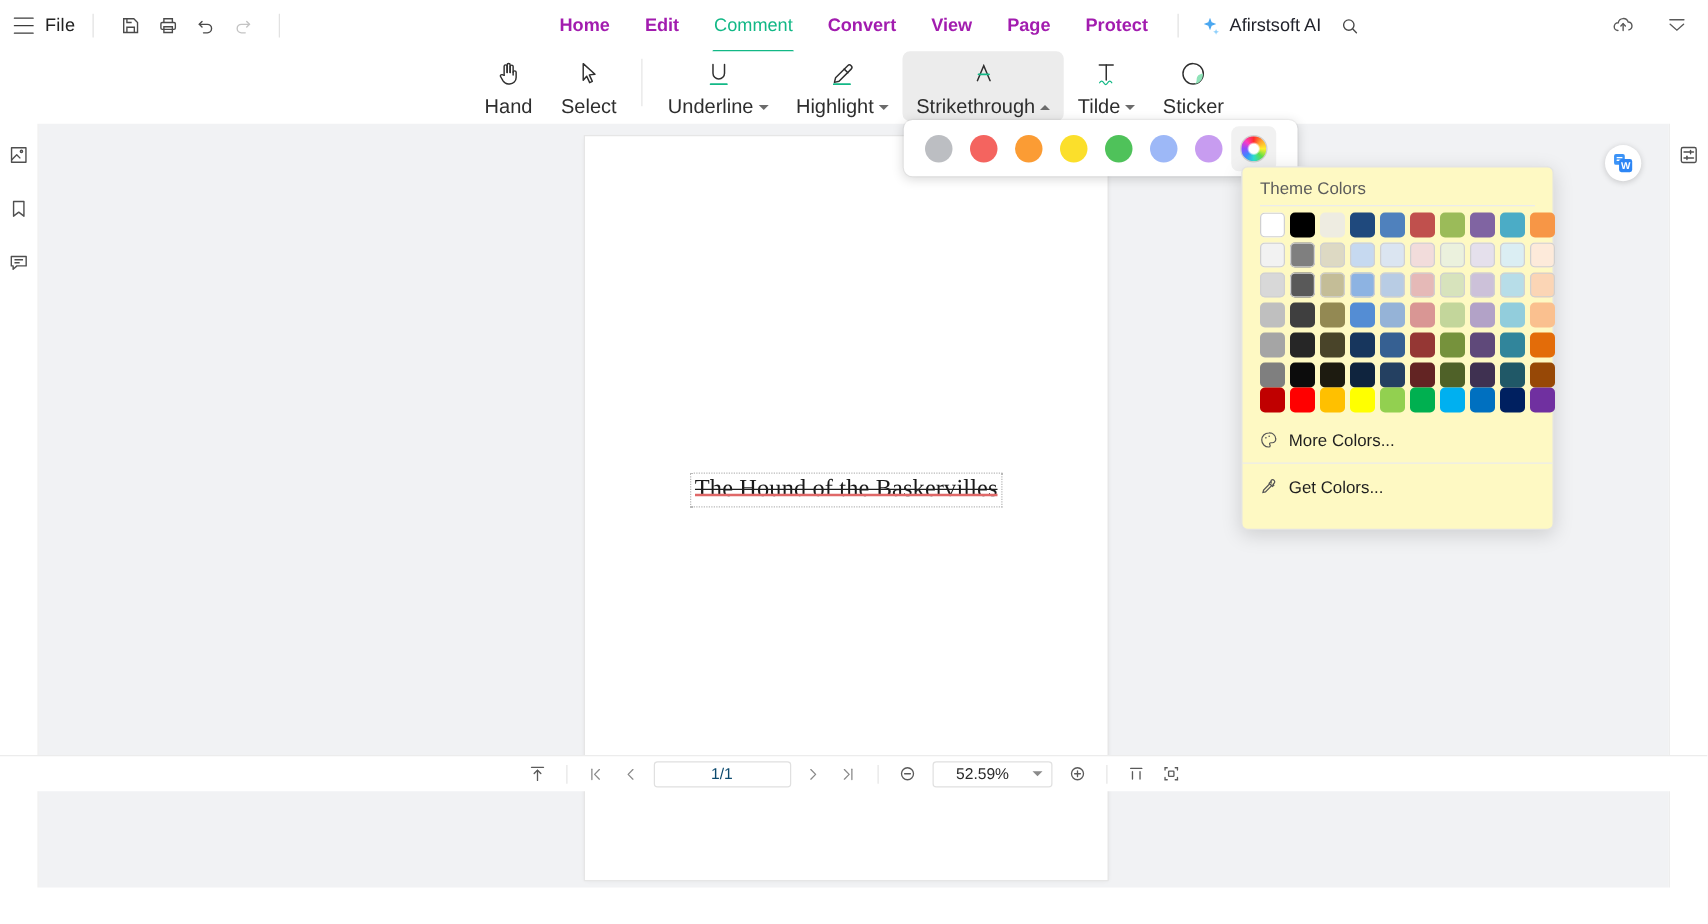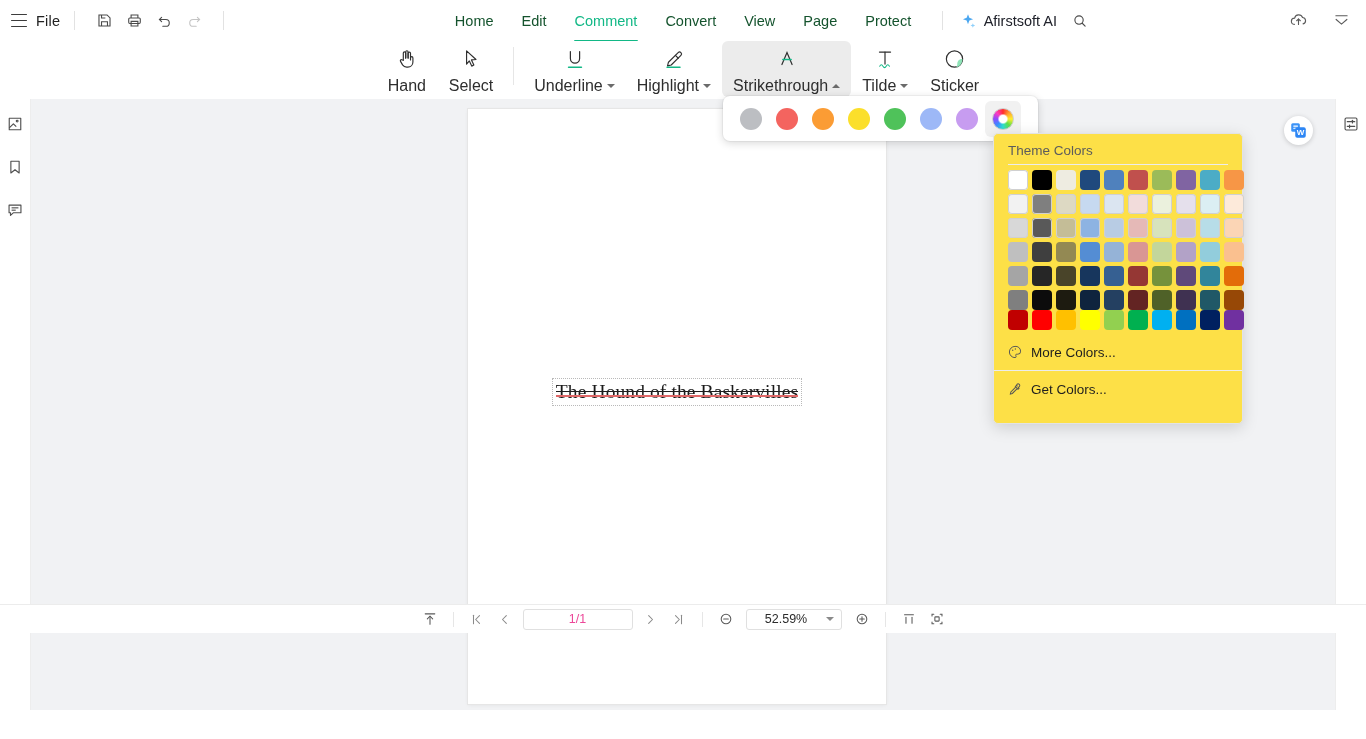--- a/index.html
+++ b/index.html
@@ -26,22 +26,23 @@
   .qicon { width: 30px; height: 30px; display: flex; align-items: center; justify-content: center; cursor: pointer; }
   .qicon svg { display: block; }
 
   .mb-center {
     position: absolute; left: 0; right: 0; top: 0; height: 41px;
     display: flex; align-items: center; justify-content: center; gap: 0px;
     pointer-events: none;
   }
   .mb-center .tabs { display: flex; align-items: center; gap: 0px; pointer-events: auto; }
   .tab {
-    font-size: 14.5px; color: #14532d; padding: 2px 14px; cursor: pointer; position: relative;
+    font-size: 14.5px; color: #a21caf; padding: 2px 14px; cursor: pointer; position: relative;
     line-height: 24px;
+    font-weight: bold;
   }
   .tab.active { color: #12b886; font-weight: 400; }
   .tab.active::after {
     content: ""; position: absolute; left: 13px; right: 13px; bottom: -7px;
     height: 2px; background: #12b886; border-radius: 1px;
   }
 
   .mb-right { position: absolute; right: 0; top: 0; height: 41px; display: flex; align-items: center; padding-right: 10px; }
   .ai-sep { width: 1px; height: 19px; background: #e2e2e2; margin-right: 16px; }
   .ai-btn { display: flex; align-items: center; gap: 7px; cursor: pointer; }
@@ -83,21 +84,21 @@
     width: 22px; height: 22px; border-radius: 50%;
     background:
       radial-gradient(circle at center, #ffffff 0%, #ffffff 26%, rgba(255,255,255,0) 38%),
       conic-gradient(#ff2d2d, #ffa32d, #ffee2d, #5fe04a, #2ddfd0, #3b8dff, #8b4dff, #ff3bc0, #ff2d2d);
     border: 1px solid #cfcfcf;
   }
 
   
   .colorpanel {
     position: absolute; top: 133px; left: 993px; width: 250px; height: 291px;
-    background: #fde047; border: 1px solid #e3e3e3; border-radius: 5px;
+    background: #fef9c3; border: 1px solid #e3e3e3; border-radius: 5px;
     box-shadow: 0 4px 16px rgba(0,0,0,.15);
     z-index: 40; padding: 9px 0 0 0;
   }
   .cp-title { font-size: 13.5px; color: #5c5c5c; padding: 0 0 6px 14px; }
   .cp-rule { height: 1px; background: #ececec; margin: 0 14px 5px; }
   .grid { display: grid; grid-template-columns: repeat(10, 20px); gap: 4px; padding: 0 0 0 14px; }
   .cell { width: 20px; height: 20px; border-radius: 4px; cursor: pointer; }
   .cell.outline { box-shadow: inset 0 0 0 1px #d0d0d0; }
   .std-title { font-size: 13.5px; color: #5c5c5c; padding: 11px 0 5px 14px; }
   .cp-item {
@@ -165,21 +166,21 @@
   .statusbar {
     position: absolute; bottom: 0; left: 0; width: 1366px; height: 29px;
     background: #ffffff; border-top: 1px solid #ececec;
     display: flex; align-items: center; justify-content: center; gap: 0px;
   }
   .sb-btn { width: 28px; height: 22px; display:flex; align-items:center; justify-content:center; cursor:pointer; }
   .sb-sep { width: 1px; height: 15px; background: #e6e6e6; margin: 0 9px; }
   .pagebox {
     width: 110px; height: 21px; border: 1px solid #e0e0e0; border-radius: 3px;
     display: flex; align-items: center; justify-content: center;
-    font-size: 12.5px; color: #ec4899; margin: 16px 4px; cursor: text;
+    font-size: 12.5px; color: #0c4a6e; margin: 16px 4px; cursor: text;
   }
   .zoombox {
     width: 96px; height: 21px; border: 1px solid #e0e0e0; border-radius: 3px;
     display: flex; align-items: center; justify-content: space-between;
     padding: 0 7px 0 0; font-size: 12.5px; color: #2b2b2b; margin: 0 6px; cursor: pointer;
   }
   .zoombox span.zval { flex:1; text-align:center; }
   .zcaret { width: 0; height: 0; border-left: 4px solid transparent; border-right: 4px solid transparent; border-top: 4.5px solid #8a8a8a; }
 </style>
 </head>

